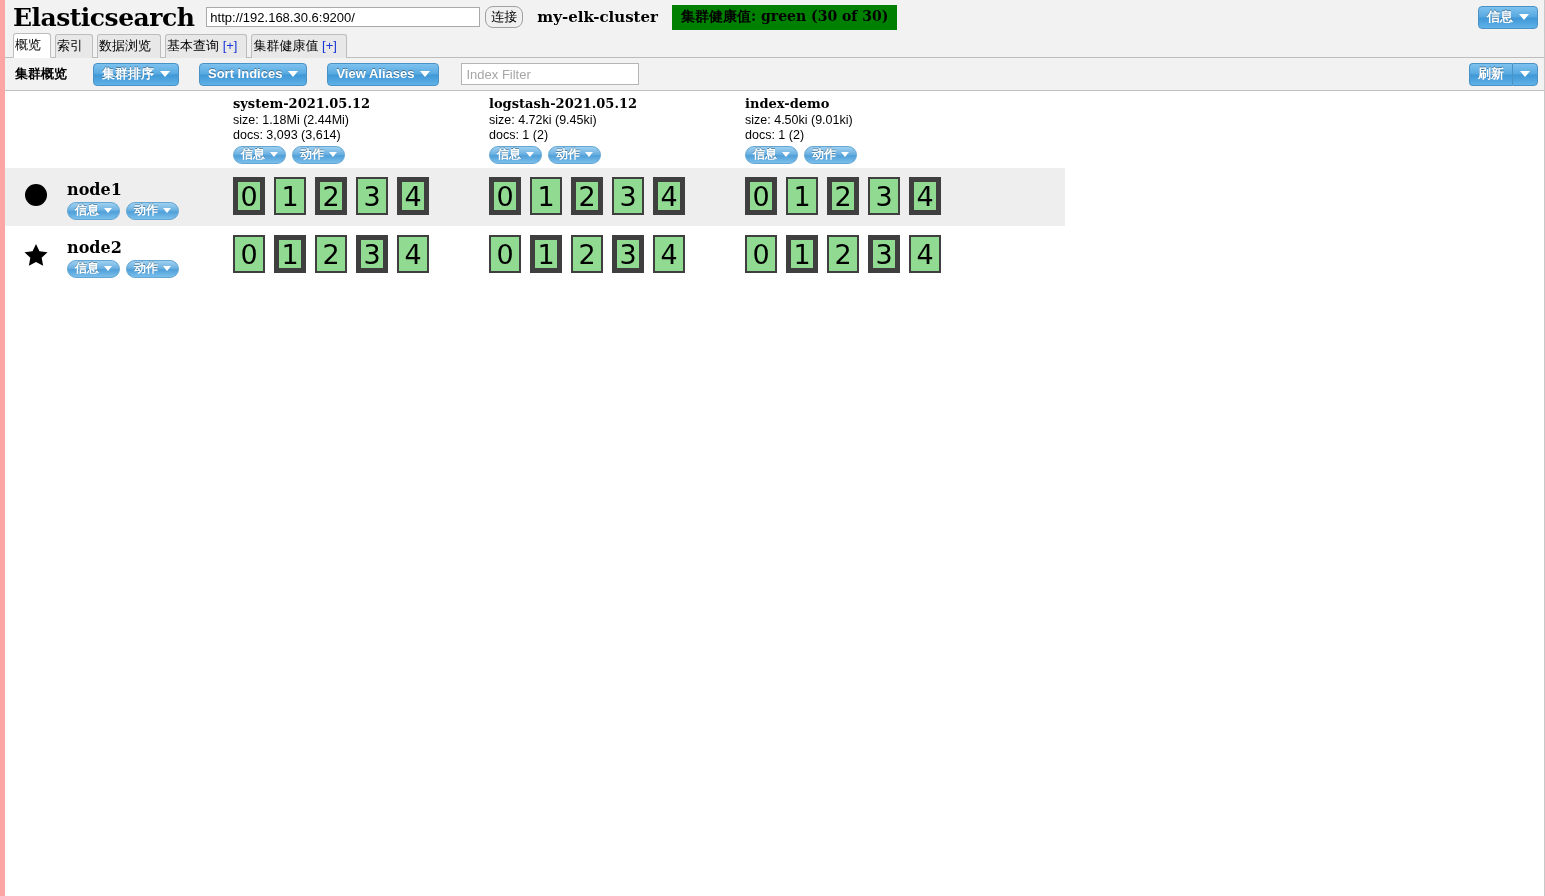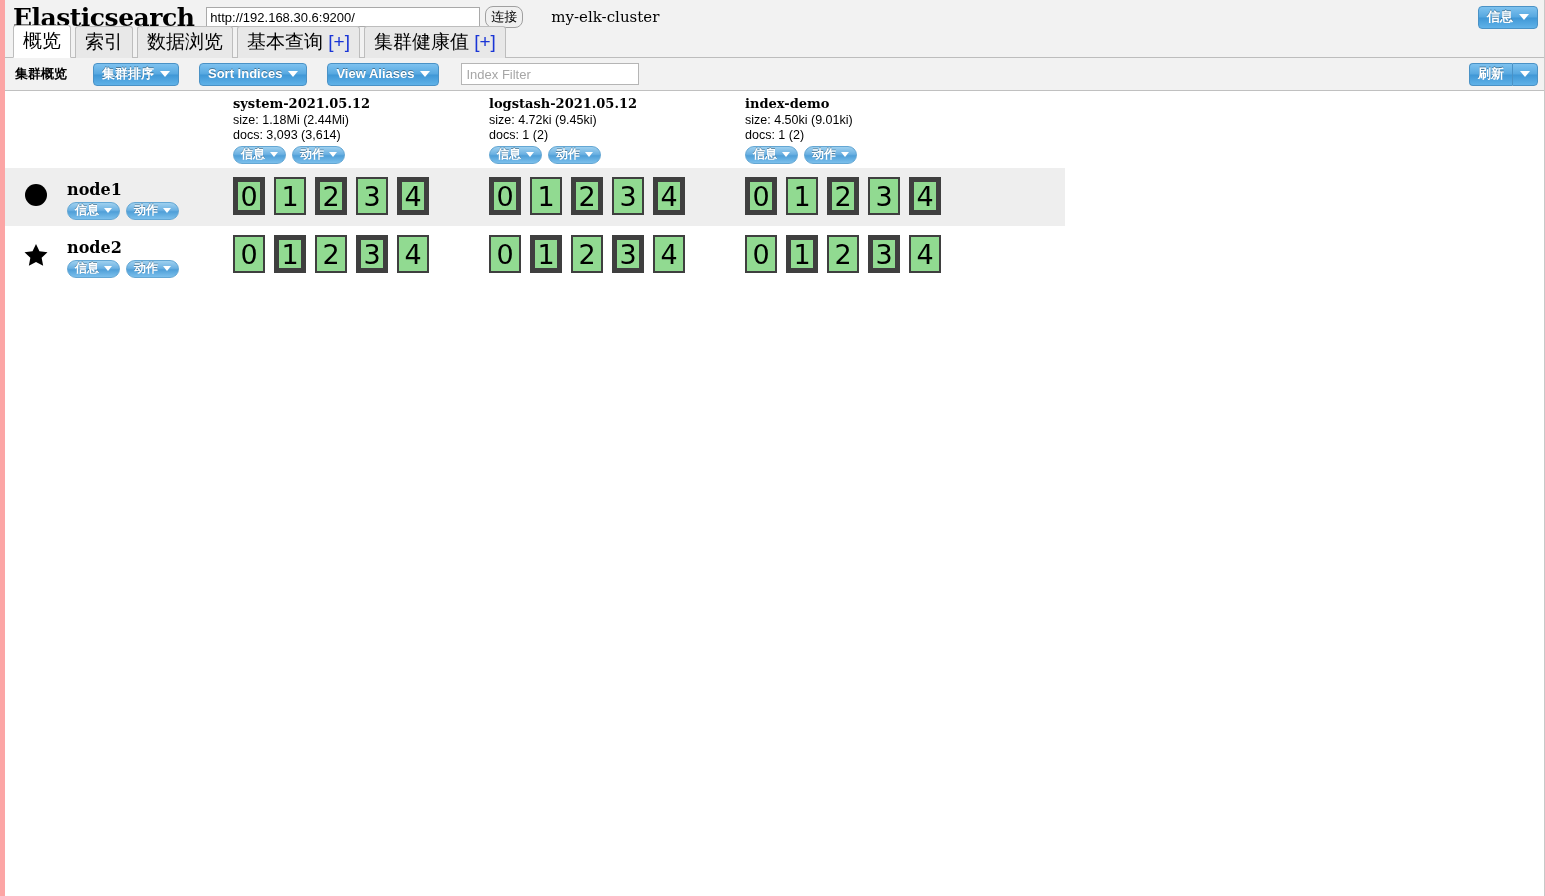--- a/index.html
+++ b/index.html
@@ -56,23 +56,23 @@
     font-family: "Liberation Sans", sans-serif;
     background: #f0f0f0;
     border: 1px solid #a0a0a0;
     border-radius: 8px;
     color: #000;
     cursor: pointer;
     padding: 0 5px;
     line-height: 18px;
   }
   .cluster-name {
-    margin-left: 28px;
+    margin-left: 14px;
     font-family: "DejaVu Serif", "Liberation Serif", serif;
-    font-weight: normal;
+    font-weight: bold;
     font-size: 15px;
     color: #000;
     white-space: nowrap;
   }
   .health-badge {
     margin-left: 14px;
     background: #008000;
     color: #000000;
     font-family: "DejaVu Serif", "Liberation Serif", serif;
     font-weight: bold;
@@ -121,27 +121,27 @@
   .tabbar {
     height: 24px;
     background: #f2f2f2;
     border-bottom: 1px solid #bdbdbd;
     display: flex;
     align-items: flex-end;
     padding-left: 8px;
     box-sizing: border-box;
   }
   .tab {
-    font-size: 19px;
+    font-size: 13px;
     font-family: "Liberation Sans", sans-serif;
     color: #000;
     background: #e8e8e8;
     border: 1px solid #bdbdbd;
     border-bottom: none;
-    padding: 2px 9px 3px 9px;
+    padding: 2px 9px 3px 1px;
     margin-right: 4px;
     border-top-left-radius: 3px;
     border-top-right-radius: 3px;
     cursor: pointer;
     position: relative;
     top: 1px;
     white-space: nowrap;
   }
   .tab.active {
     background: #ffffff;
@@ -296,20 +296,21 @@
 </head>
 <body>
 
 <div class="page">
 
   <div class="header">
     <div class="brand">Elasticsearch</div>
     <input class="url-input" type="text" value="http://192.168.30.6:9200/" style="">
     <button class="connect-btn">连接</button>
     <div class="cluster-name">my-elk-cluster</div>
+    <div class="health-badge">集群健康值: green (30 of 30)</div>
     <div class="spacer"></div>
     <div class="blue-btn">
       <span>信息</span>
       <span class="caret"></span>
     </div>
   </div>
 
   <div class="tabbar">
     <div class="tab active">
       <span>概览</span><span class="plus"></span>

